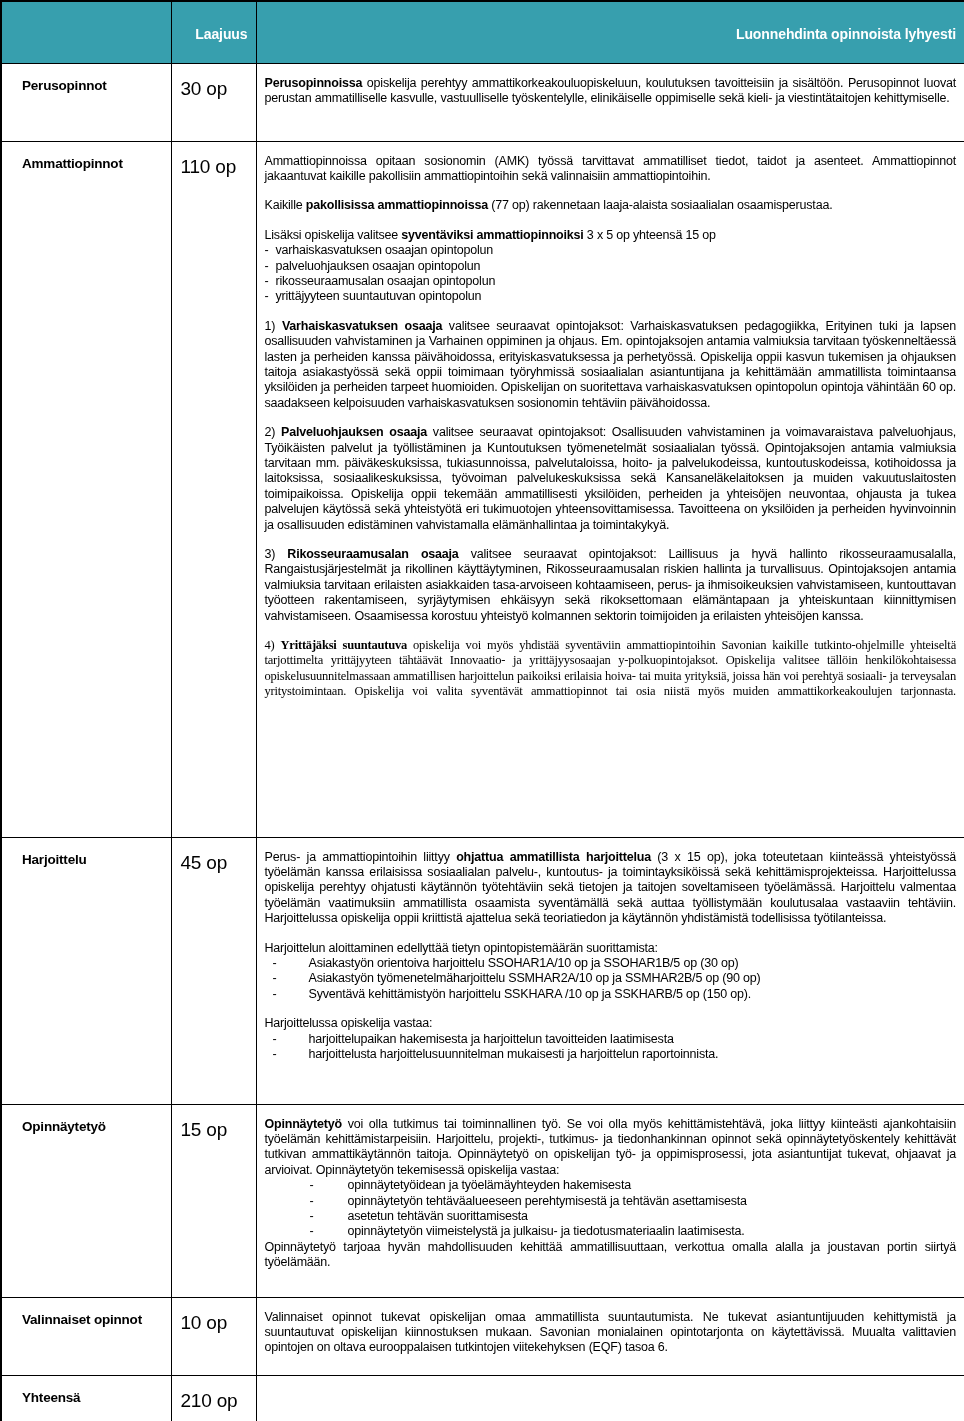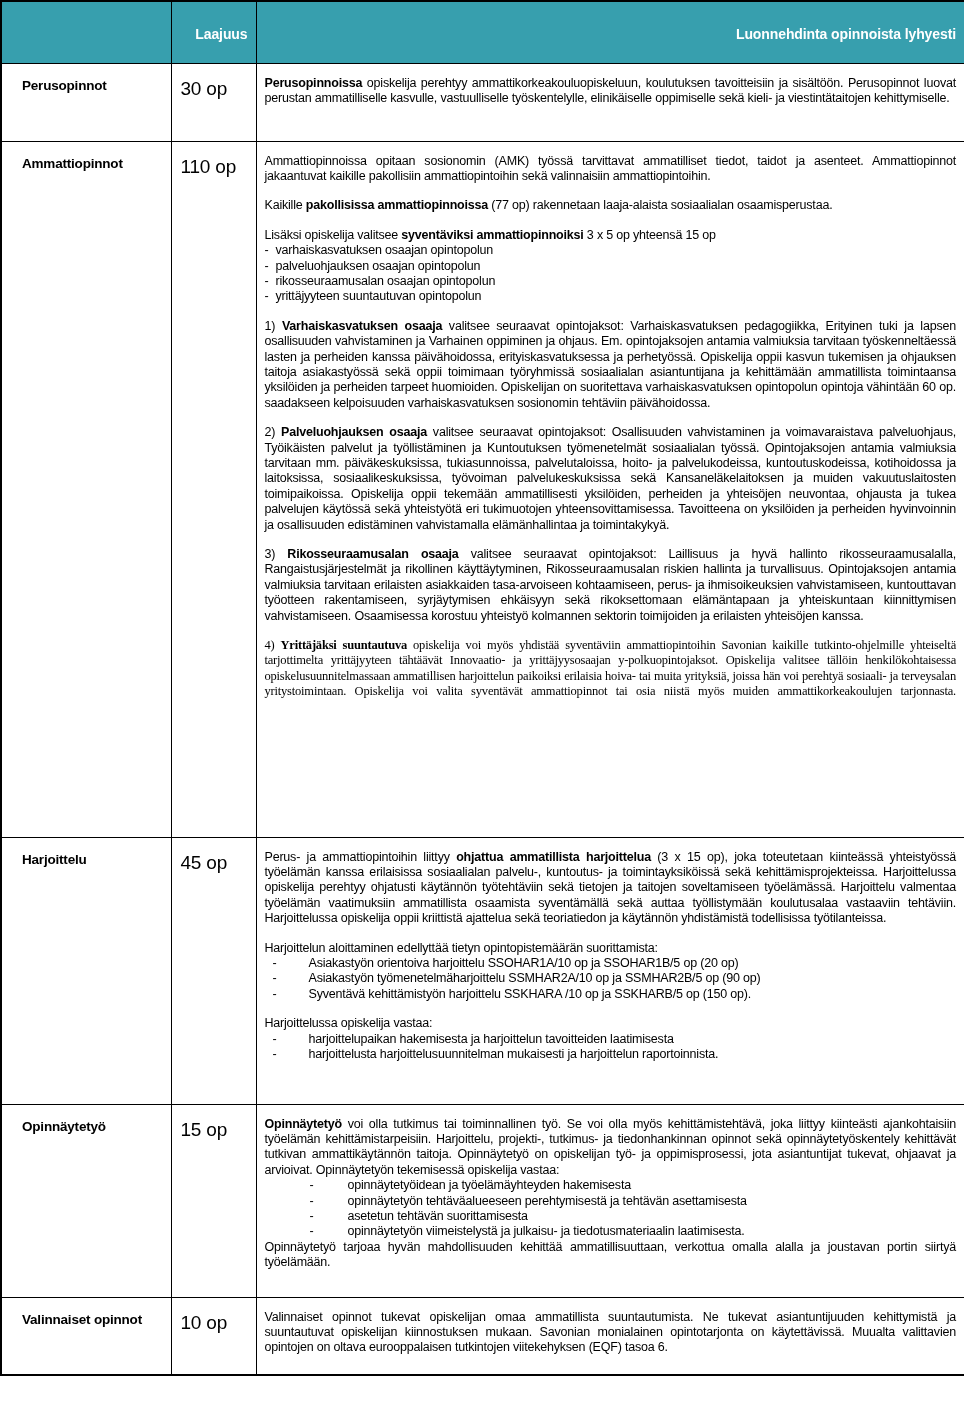--- a/index.html
+++ b/index.html
@@ -125,21 +125,21 @@
       </tr>
       <tr style="height: 267px;">
         <td class="label-cell">Harjoittelu</td>
         <td class="extent-cell">45 op</td>
         <td class="desc-cell">
           <div class="p"><span>Perus- ja ammattiopintoihin liittyy </span><b>ohjattua ammatillista harjoittelua</b><span> (3 x 15 op), joka toteutetaan kiinteässä yhteistyössä työelämän kanssa erilaisissa sosiaalialan palvelu-, kuntoutus- ja toimintayksiköissä sekä kehittämisprojekteissa. Harjoittelussa opiskelija perehtyy ohjatusti käytännön työtehtäviin sekä tietojen ja taitojen soveltamiseen työelämässä. Harjoittelu valmentaa työelämän vaatimuksiin ammatillista osaamista syventämällä sekä auttaa työllistymään koulutusalaa vastaaviin tehtäviin. Harjoittelussa opiskelija oppii kriittistä ajattelua sekä teoriatiedon ja käytännön yhdistämistä todellisissa työtilanteissa.</span></div>
           <div class="p gap"><span>Harjoittelun aloittaminen edellyttää tietyn opintopistemäärän suorittamista:</span></div>
           <div class="list mid">
             <div class="li">
               <span class="dash">-</span>
-              <span class="li-text">Asiakastyön orientoiva harjoittelu SSOHAR1A/10 op ja SSOHAR1B/5 op (20 op)</span>
+              <span class="li-text">Asiakastyön orientoiva harjoittelu SSOHAR1A/10 op ja SSOHAR1B/5 op (30 op)</span>
             </div>
             <div class="li">
               <span class="dash">-</span>
               <span class="li-text">Asiakastyön työmenetelmäharjoittelu SSMHAR2A/10 op ja SSMHAR2B/5 op (90 op)</span>
             </div>
             <div class="li">
               <span class="dash">-</span>
               <span class="li-text">Syventävä kehittämistyön harjoittelu SSKHARA /10 op ja SSKHARB/5 op (150 op).</span>
             </div>
           </div>
@@ -181,15 +181,20 @@
           </div>
           <div class="p"><span>Opinnäytetyö tarjoaa hyvän mahdollisuuden kehittää ammatillisuuttaan, verkottua omalla alalla ja joustavan portin siirtyä työelämään.</span></div>
         </td>
       </tr>
       <tr style="height: 78px;">
         <td class="label-cell">Valinnaiset opinnot</td>
         <td class="extent-cell">10 op</td>
         <td class="desc-cell">
           <div class="p"><span>Valinnaiset opinnot tukevat opiskelijan omaa ammatillista suuntautumista.  Ne tukevat asiantuntijuuden kehittymistä ja suuntautuvat opiskelijan kiinnostuksen mukaan.  Savonian monialainen opintotarjonta on käytettävissä. Muualta valittavien opintojen on oltava eurooppalaisen tutkintojen viitekehyksen (EQF) tasoa 6.</span></div>
         </td>
+      </tr>
+      <tr style="height: 47px;">
+        <td class="label-cell">Yhteensä</td>
+        <td class="extent-cell">210 op</td>
+        <td class="desc-cell"></td>
       </tr>
     </tbody>
 </table>
 
 </body></html>

